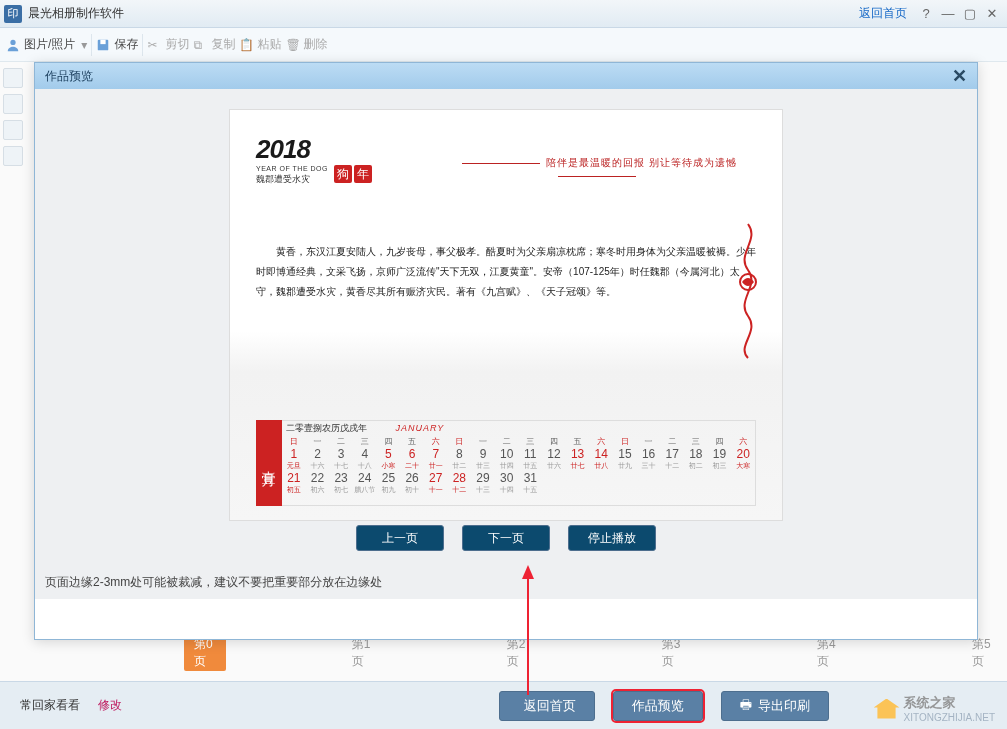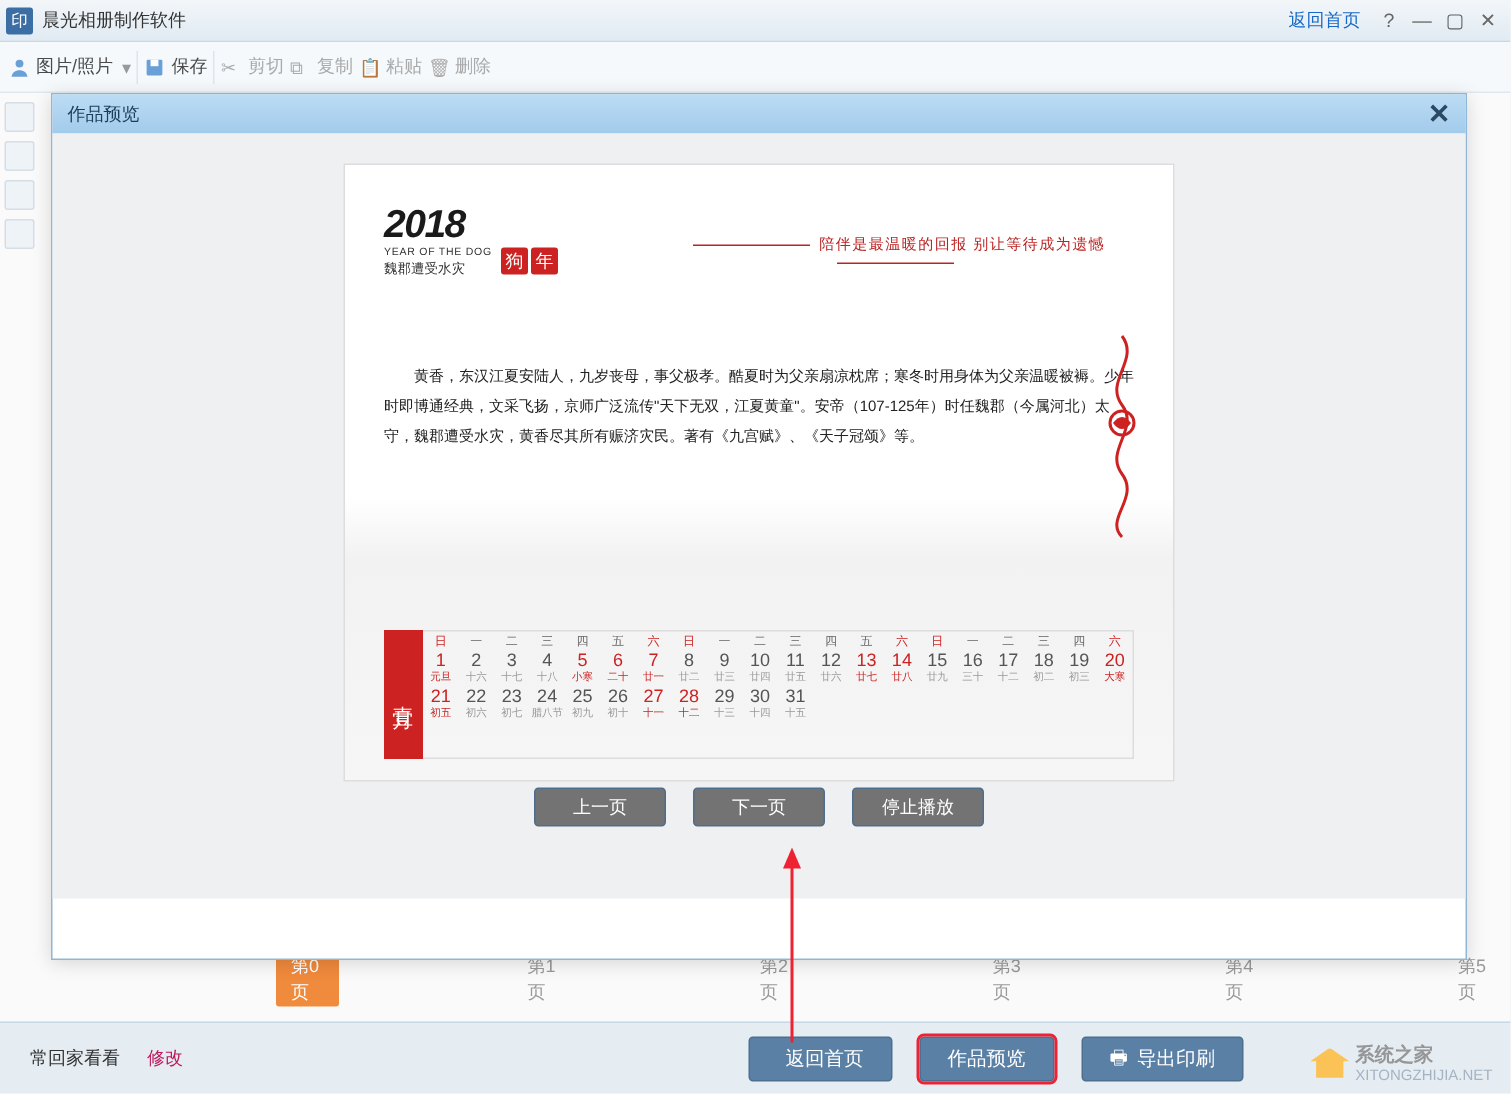--- a/index.html
+++ b/index.html
@@ -84,21 +84,21 @@
 .cal-cells { display: grid; grid-template-columns: repeat(20, 1fr); }
 .chead { text-align: center; font-size: 8px; color: #666; padding: 1px 0; }
 .chead.wk { color: #c22; }
 .cell { text-align: center; padding: 1px 0; font-size: 10px; line-height: 11px; }
 .cell .d { font-size: 12px; font-weight: 500; }
 .cell .s { font-size: 7px; color: #999; }
 .cell.red .d, .cell.red .s { color: #c22; }
 
 
 .dlg-nav { position: absolute; left: 0; right: 0; bottom: 48px; display: flex; justify-content: center; gap: 18px; }
-.nav-btn { width: 88px; height: 26px; background: #737373; color: #fff; border: 1px solid #4d6e8e; border-radius: 3px; font-size: 12px; cursor: pointer; display: inline-flex; align-items: center; justify-content: center; }
+.nav-btn { width: 88px; height: 26px; background: #0c4a6e; color: #fff; border: 1px solid #4d6e8e; border-radius: 3px; font-size: 12px; cursor: pointer; display: inline-flex; align-items: center; justify-content: center; }
 </style>
 </head>
 <body>
 
 <div class="titlebar">
   <span class="logo">印</span>
   <span>晨光相册制作软件</span>
   <span class="spacer"></span>
   <span class="home-link">返回首页</span>
   <span class="win-btn">?</span>
@@ -228,20 +228,25 @@
         <svg viewBox="0 0 32 140">
             <path d="M16 4 C28 20 4 34 16 50 C28 66 4 80 16 96 C28 112 4 126 16 138" stroke="#c22" stroke-width="2" fill="none"></path>
             <circle cx="16" cy="62" r="8" fill="none" stroke="#c22" stroke-width="2"></circle>
             <path d="M10 62 Q16 54 22 62 Q16 70 10 62" fill="#c22"></path>
           </svg>
       </div>
 
       <div class="calendar">
         <div class="month-block">壹月</div>
         <div class="cal-grid">
+          <div class="cal-top">
+            <span class="lun">二零壹捌农历戊戌年</span>
+            <span class="mon-en">JANUARY</span>
+            <span style="flex:3"></span>
+          </div>
           <div class="cal-cells" id="cal-head">
               <div class="chead wk">日</div>
               <div class="chead">一</div>
               <div class="chead">二</div>
               <div class="chead">三</div>
               <div class="chead">四</div>
               <div class="chead">五</div>
               <div class="chead wk">六</div>
               <div class="chead wk">日</div>
               <div class="chead">一</div>
@@ -424,20 +429,21 @@
         </div>
       </div>
     </div>
 
     <div class="dlg-nav">
       <div class="nav-btn">上一页</div>
       <div class="nav-btn">下一页</div>
       <div class="nav-btn">停止播放</div>
     </div>
 
+    <div class="dlg-hint">页面边缘2-3mm处可能被裁减，建议不要把重要部分放在边缘处</div>
   </div>
 </div>
 
 <div class="arrow">
   <svg width="16" height="135">
       <line x1="8" y1="10" x2="8" y2="130" stroke="#e23" stroke-width="2"></line>
       <polygon points="8,0 2,14 14,14" fill="#e23"></polygon>
     </svg>
 </div>
 

